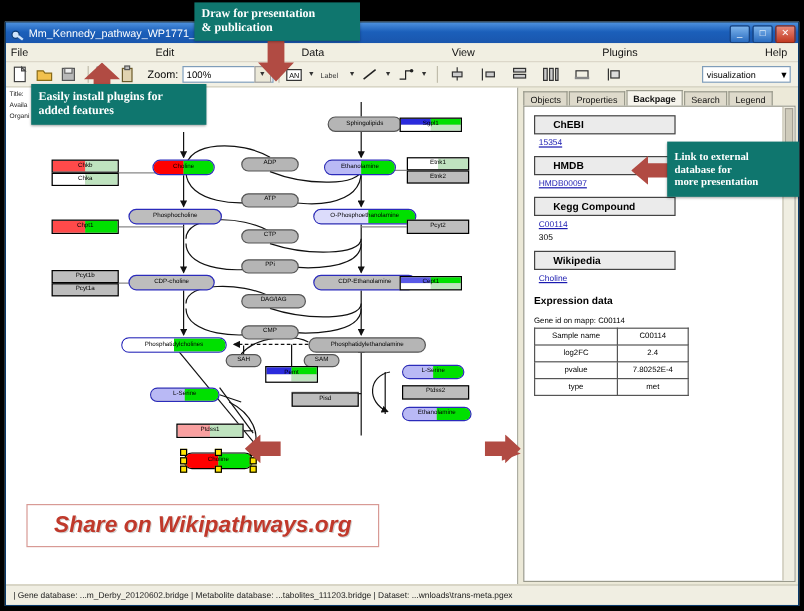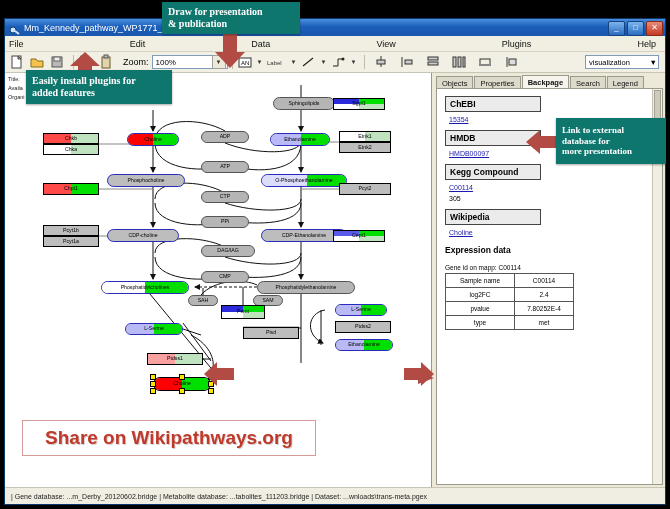--- a/index.html
+++ b/index.html
@@ -69,21 +69,21 @@
 
   
   .tabs{position:absolute;left:4px;top:2px;right:2px;height:14px;display:flex;align-items:flex-end;}
   .tab{font-size:7.5px;padding:2px 5px 1px 5px;border:1px solid #9a9a8c;border-bottom:none;
     background:#dedacb;margin-right:1px;color:#111;}
   .tab.active{background:#f6f4ec;font-weight:bold;padding-bottom:2px;}
   .panelbox{position:absolute;left:4px;top:15px;right:2px;bottom:2px;background:#fff;
     border:1px solid #9a9a8c;overflow:hidden;}
   .dbrow{margin:0 0 0 8px;}
   .dbhead{display:inline-block;min-width:86px;border:1px solid #444;background:#ebebeb;
-    font-size:8.5px;font-weight:bold;padding:2px 4px;margin-top:7px;color:#000;}
+    font-size:8.5px;font-weight:bold;padding:2px 15px;margin-top:7px;color:#000;}
   .dblink{display:block;font-size:7px;color:#1a1ab0;text-decoration:underline;margin:4px 0 0 4px;}
   .dbplain{display:block;font-size:7px;color:#000;margin:4px 0 0 4px;}
   .exphead{font-size:8.5px;font-weight:bold;margin:9px 0 0 8px;color:#000;}
   .geneid{font-size:6.5px;margin:9px 0 2px 8px;color:#000;}
   table.exp{margin-left:8px;border-collapse:collapse;}
   table.exp td{border:1px solid #555;font-size:6.5px;text-align:center;padding:2px 3px;
     height:9px;color:#000;}
   table.exp td.c1{width:62px;}
   table.exp td.c2{width:52px;}
   .scrollv{position:absolute;right:0;top:0;bottom:0;width:9px;background:#f0eee2;border-left:1px solid #c6c2b2;}
@@ -93,21 +93,21 @@
   .statusbar{position:absolute;left:0;bottom:0;width:100%;height:17px;background:#f0eee2;
     border-top:1px solid #c9c5b4;display:flex;align-items:center;box-sizing:border-box;padding-left:6px;}
   .statusbar span{font-size:7px;color:#222;white-space:nowrap;}
 
   
   .callout{position:absolute;background:#0f766e;color:#fff;font-weight:bold;text-align:center;
     line-height:1.18;z-index:40;box-shadow:0 1px 2px rgba(0,0,0,.35);
     display:flex;align-items:flex-start;justify-content:center;padding:3px 6px;box-sizing:border-box;font-family:Liberation Serif, serif;}
   .sharebox{position:absolute;border:1px solid #d89a95;background:#fff;z-index:40;
     display:flex;align-items:center;justify-content:center;}
-  .sharebox span{color:#c0392b;font-weight:bold;font-size:19px;
+  .sharebox span{color:#c0392b;font-style:italic;font-weight:bold;font-size:19px;
     text-shadow:1px 1px 0 rgba(0,0,0,.18);}
   .arrowblk{position:absolute;z-index:39;}
 </style>
 </head>
 <body>
 
 <div id="screen">
 
   <div class="win">
 

